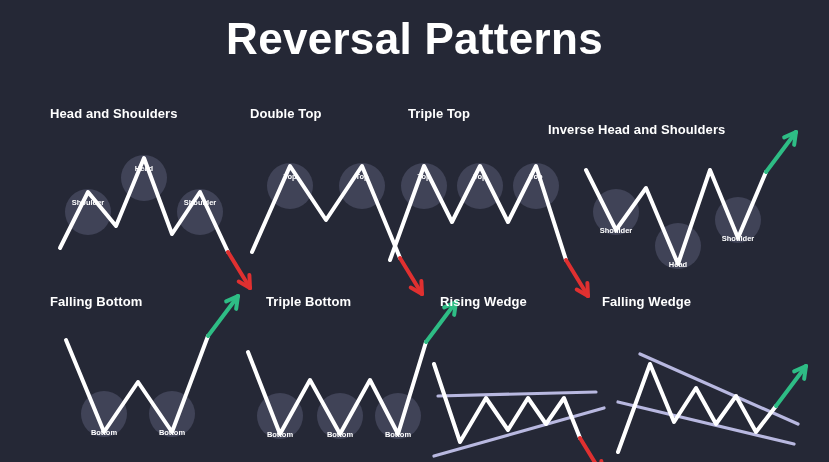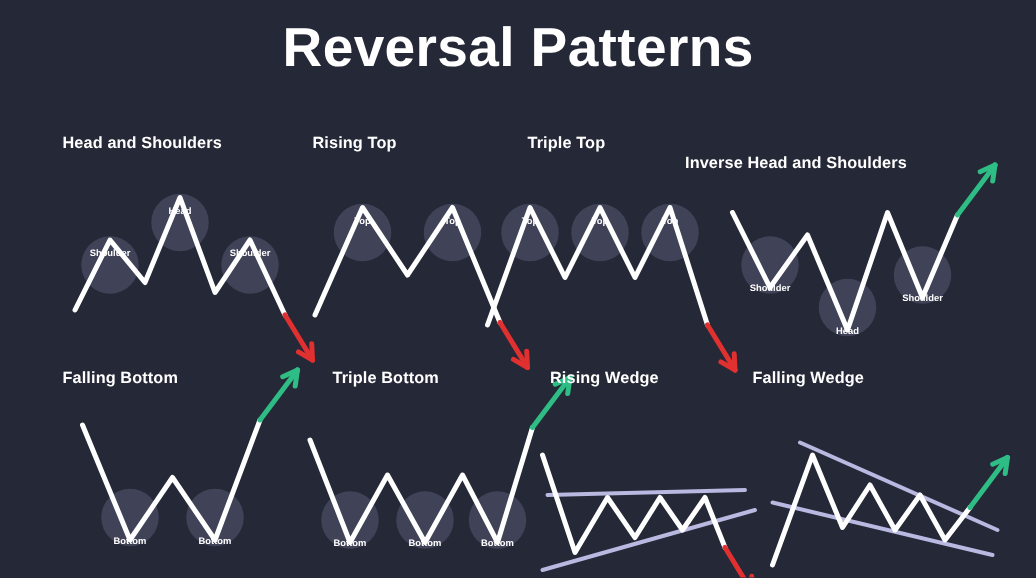--- a/index.html
+++ b/index.html
@@ -82,42 +82,42 @@
           <polyline points="0,100 28,44 56,78 84,10 112,86 140,44 168,104" class="price-line"></polyline>
           <g>
             <line x1="168" y1="104" x2="190" y2="140" class="arrow-down"></line>
             <line x1="190" y1="140" x2="178.73289300763605" y2="133.5152255226089" class="arrow-down"></line>
             <line x1="190" y1="140" x2="189.36910567731013" y2="127.01531778003029" class="arrow-down"></line>
           </g>
         </svg>
       </div>
     </div>
     <div class="card" style="left: 0px; top: 0px;">
-      <div class="card-title" style="position: absolute; left: 250px; top: 10px;">Rising Top</div>
+      <div class="card-title" style="position: absolute; left: 250px; top: 10px;">Double Top</div>
       <div class="card-figure" style="left: 244px; top: 44px;">
         <svg width="210" height="150" viewBox="-8 -8 210 150">
           <g>
             <circle cx="38" cy="38" r="23" class="badge-circle"></circle>
             <text x="38" y="31" font-size="7.5" class="badge-text">Top</text>
           </g>
           <g>
             <circle cx="110" cy="38" r="23" class="badge-circle"></circle>
             <text x="110" y="31" font-size="7.5" class="badge-text">Top</text>
           </g>
           <polyline points="0,104 38,18 74,72 110,18 148,110" class="price-line"></polyline>
           <g>
             <line x1="148" y1="110" x2="170" y2="146" class="arrow-down"></line>
             <line x1="170" y1="146" x2="158.73289300763605" y2="139.5152255226089" class="arrow-down"></line>
             <line x1="170" y1="146" x2="169.36910567731013" y2="133.01531778003027" class="arrow-down"></line>
           </g>
         </svg>
       </div>
     </div>
     <div class="card" style="left: 0px; top: 0px;">
-      <div class="card-title" style="position: absolute; left: 422px; top: 10px;">Triple Top</div>
+      <div class="card-title" style="position: absolute; left: 408px; top: 10px;">Triple Top</div>
       <div class="card-figure" style="left: 382px; top: 44px;">
         <svg width="210" height="150" viewBox="-8 -8 210 150">
           <g>
             <circle cx="34" cy="38" r="23" class="badge-circle"></circle>
             <text x="34" y="31" font-size="7.5" class="badge-text">Top</text>
           </g>
           <g>
             <circle cx="90" cy="38" r="23" class="badge-circle"></circle>
             <text x="90" y="31" font-size="7.5" class="badge-text">Top</text>
           </g>

